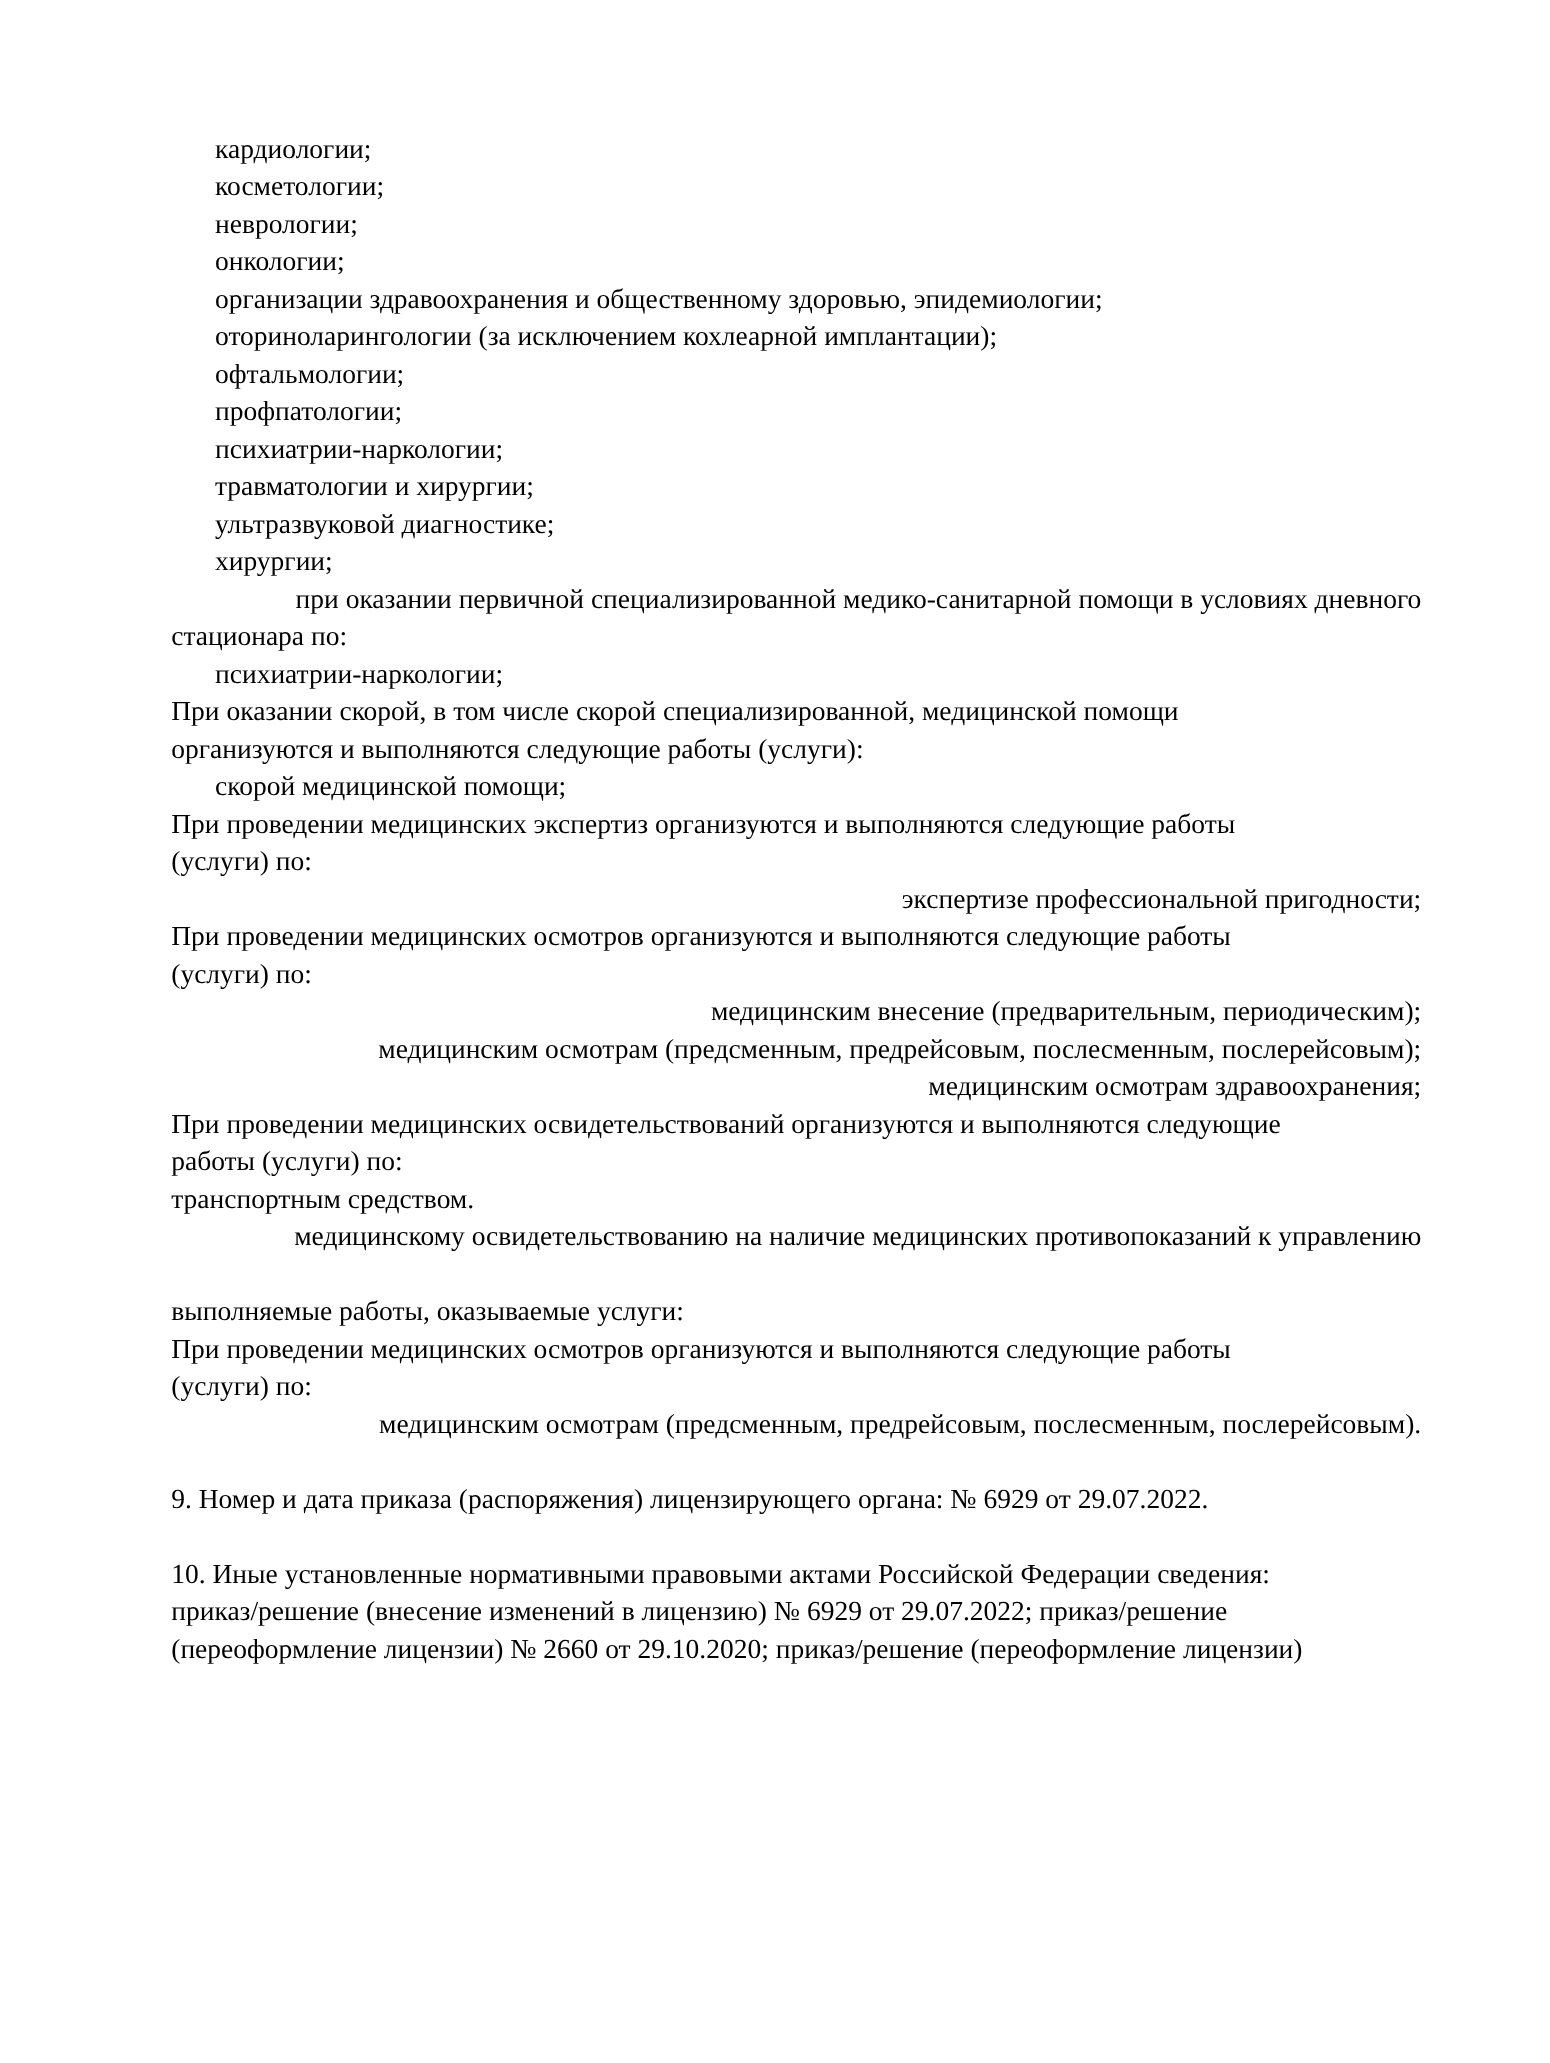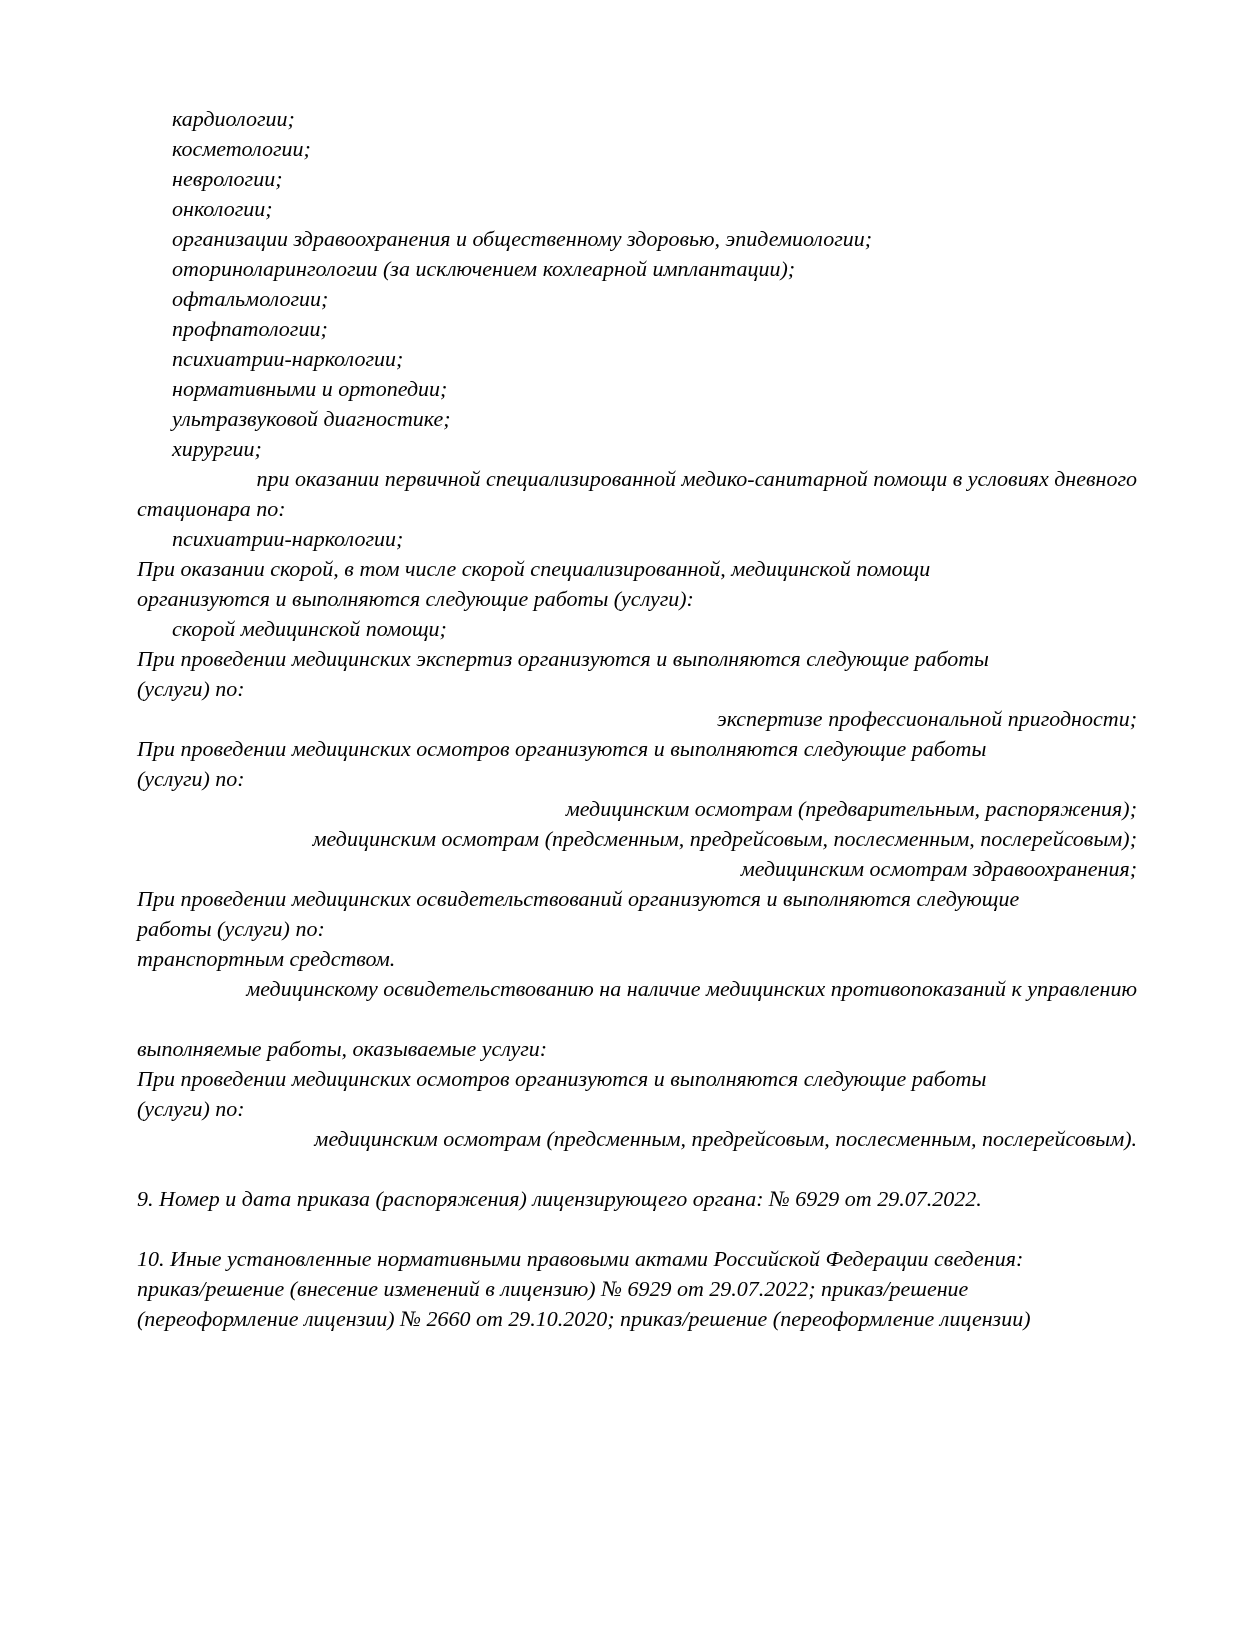--- a/index.html
+++ b/index.html
@@ -21,21 +21,20 @@
   }
   .doc-body {
     position: absolute;
     left: 137px;
     top: 104px;
     width: 1000px;
     font-size: 22px;
     line-height: 30px;
     color: #000000;
     text-rendering: optimizeLegibility;
-    font-style: italic;
   }
   .line {
     min-height: 30px;
     white-space: nowrap;
   }
   .indent-0 { padding-left: 0; }
   .indent-1 { padding-left: 11px; text-align: right; }
   .indent-2 { padding-left: 35px; }
 </style>
 </head>
@@ -45,35 +44,35 @@
   <div class="doc-body" style="color: rgb(0, 0, 0);">
       <div class="line indent-2">кардиологии;</div>
       <div class="line indent-2">косметологии;</div>
       <div class="line indent-2">неврологии;</div>
       <div class="line indent-2">онкологии;</div>
       <div class="line indent-2">организации здравоохранения и общественному здоровью, эпидемиологии;</div>
       <div class="line indent-2">оториноларингологии (за исключением кохлеарной имплантации);</div>
       <div class="line indent-2">офтальмологии;</div>
       <div class="line indent-2">профпатологии;</div>
       <div class="line indent-2">психиатрии-наркологии;</div>
-      <div class="line indent-2">нормативными и ортопедии;</div>
+      <div class="line indent-2">травматологии и хирургии;</div>
       <div class="line indent-2">ультразвуковой диагностике;</div>
       <div class="line indent-2">хирургии;</div>
       <div class="line indent-1">при оказании первичной специализированной медико-санитарной помощи в условиях дневного</div>
       <div class="line indent-0">стационара по:</div>
       <div class="line indent-2">психиатрии-наркологии;</div>
       <div class="line indent-0">При оказании скорой, в том числе скорой специализированной, медицинской помощи</div>
       <div class="line indent-0">организуются и выполняются следующие работы (услуги):</div>
       <div class="line indent-2">скорой медицинской помощи;</div>
       <div class="line indent-0">При проведении медицинских экспертиз организуются и выполняются следующие работы</div>
       <div class="line indent-0">(услуги) по:</div>
       <div class="line indent-1">экспертизе профессиональной пригодности;</div>
       <div class="line indent-0">При проведении медицинских осмотров организуются и выполняются следующие работы</div>
       <div class="line indent-0">(услуги) по:</div>
-      <div class="line indent-1">медицинским осмотрам (предварительным, распоряжения);</div>
+      <div class="line indent-1">медицинским внесение (предварительным, периодическим);</div>
       <div class="line indent-1">медицинским осмотрам (предсменным, предрейсовым, послесменным, послерейсовым);</div>
       <div class="line indent-1">медицинским осмотрам здравоохранения;</div>
       <div class="line indent-0">При проведении медицинских освидетельствований организуются и выполняются следующие</div>
       <div class="line indent-0">работы (услуги) по:</div>
       <div class="line indent-0">транспортным средством.</div>
       <div class="line indent-1">медицинскому освидетельствованию на наличие медицинских противопоказаний к управлению</div>
       <div class="line indent-0"></div>
       <div class="line indent-0">выполняемые работы, оказываемые услуги:</div>
       <div class="line indent-0">При проведении медицинских осмотров организуются и выполняются следующие работы</div>
       <div class="line indent-0">(услуги) по:</div>

